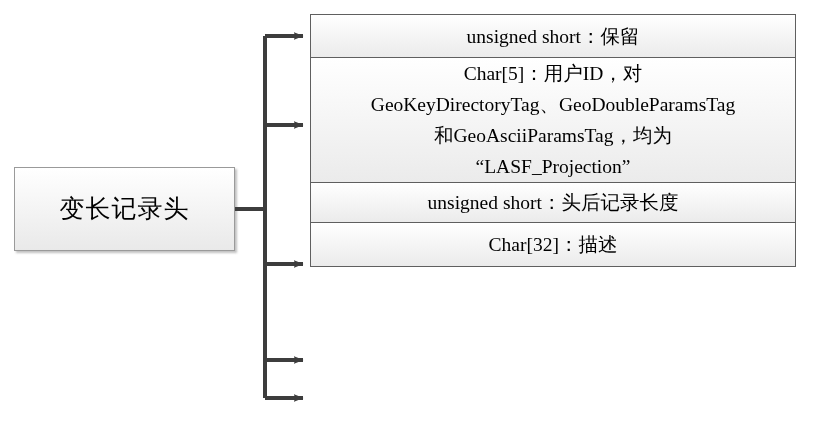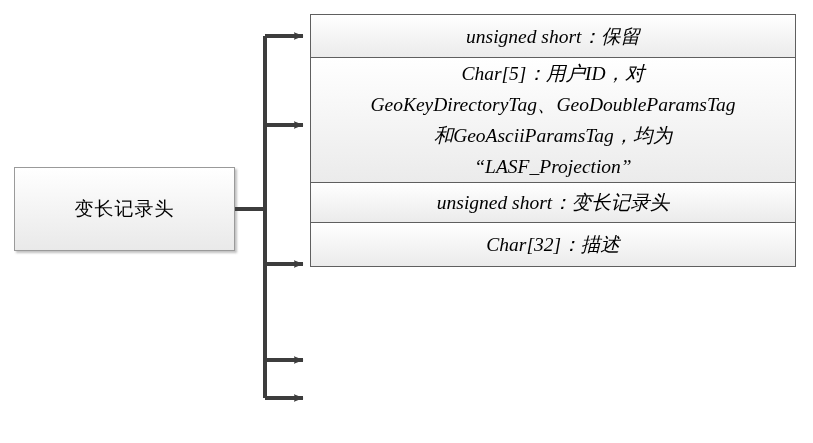--- a/index.html
+++ b/index.html
@@ -33,36 +33,35 @@
     height: 84px;
     box-sizing: border-box;
     border: 1px solid #9a9a9a;
     background: linear-gradient(to bottom, #ffffff 0%, #f3f3f3 55%, #e9e9e9 100%);
     box-shadow: 2px 2px 2px rgba(120,120,120,0.45);
     display: flex;
     align-items: center;
     justify-content: center;
   }
   .src-label {
-    font-size: 19px;
+    font-size: 25px;
     line-height: 1.25;
     letter-spacing: 1px;
     white-space: nowrap;
   }
 
   
   .field-stack {
     position: absolute;
     left: 310px;
     top: 14px;
     width: 486px;
     box-sizing: border-box;
     border: 1px solid #5f5f5f;
     background: #ffffff;
-    font-style: italic;
   }
   .field-row {
     box-sizing: border-box;
     border-bottom: 1px solid #5f5f5f;
     background: linear-gradient(to bottom, #ffffff 0%, #f6f6f6 45%, #ebebeb 100%);
     display: flex;
     align-items: center;
     justify-content: center;
     text-align: center;
     padding: 0 6px;
@@ -129,21 +128,21 @@
 
     <div class="field-row row-h2">
       <span class="field-text">Char[5]：用户ID，对
 GeoKeyDirectoryTag、GeoDoubleParamsTag
 和GeoAsciiParamsTag，均为
 “LASF_Projection”</span>
     </div>
 
 
     <div class="field-row row-h4">
-      <span class="field-text">unsigned short：变长记录头</span>
+      <span class="field-text">unsigned short：头后记录长度</span>
     </div>
 
     <div class="field-row row-h5">
       <span class="field-text">Char[32]：描述</span>
     </div>
 
   </div>
 
 </div>
 

